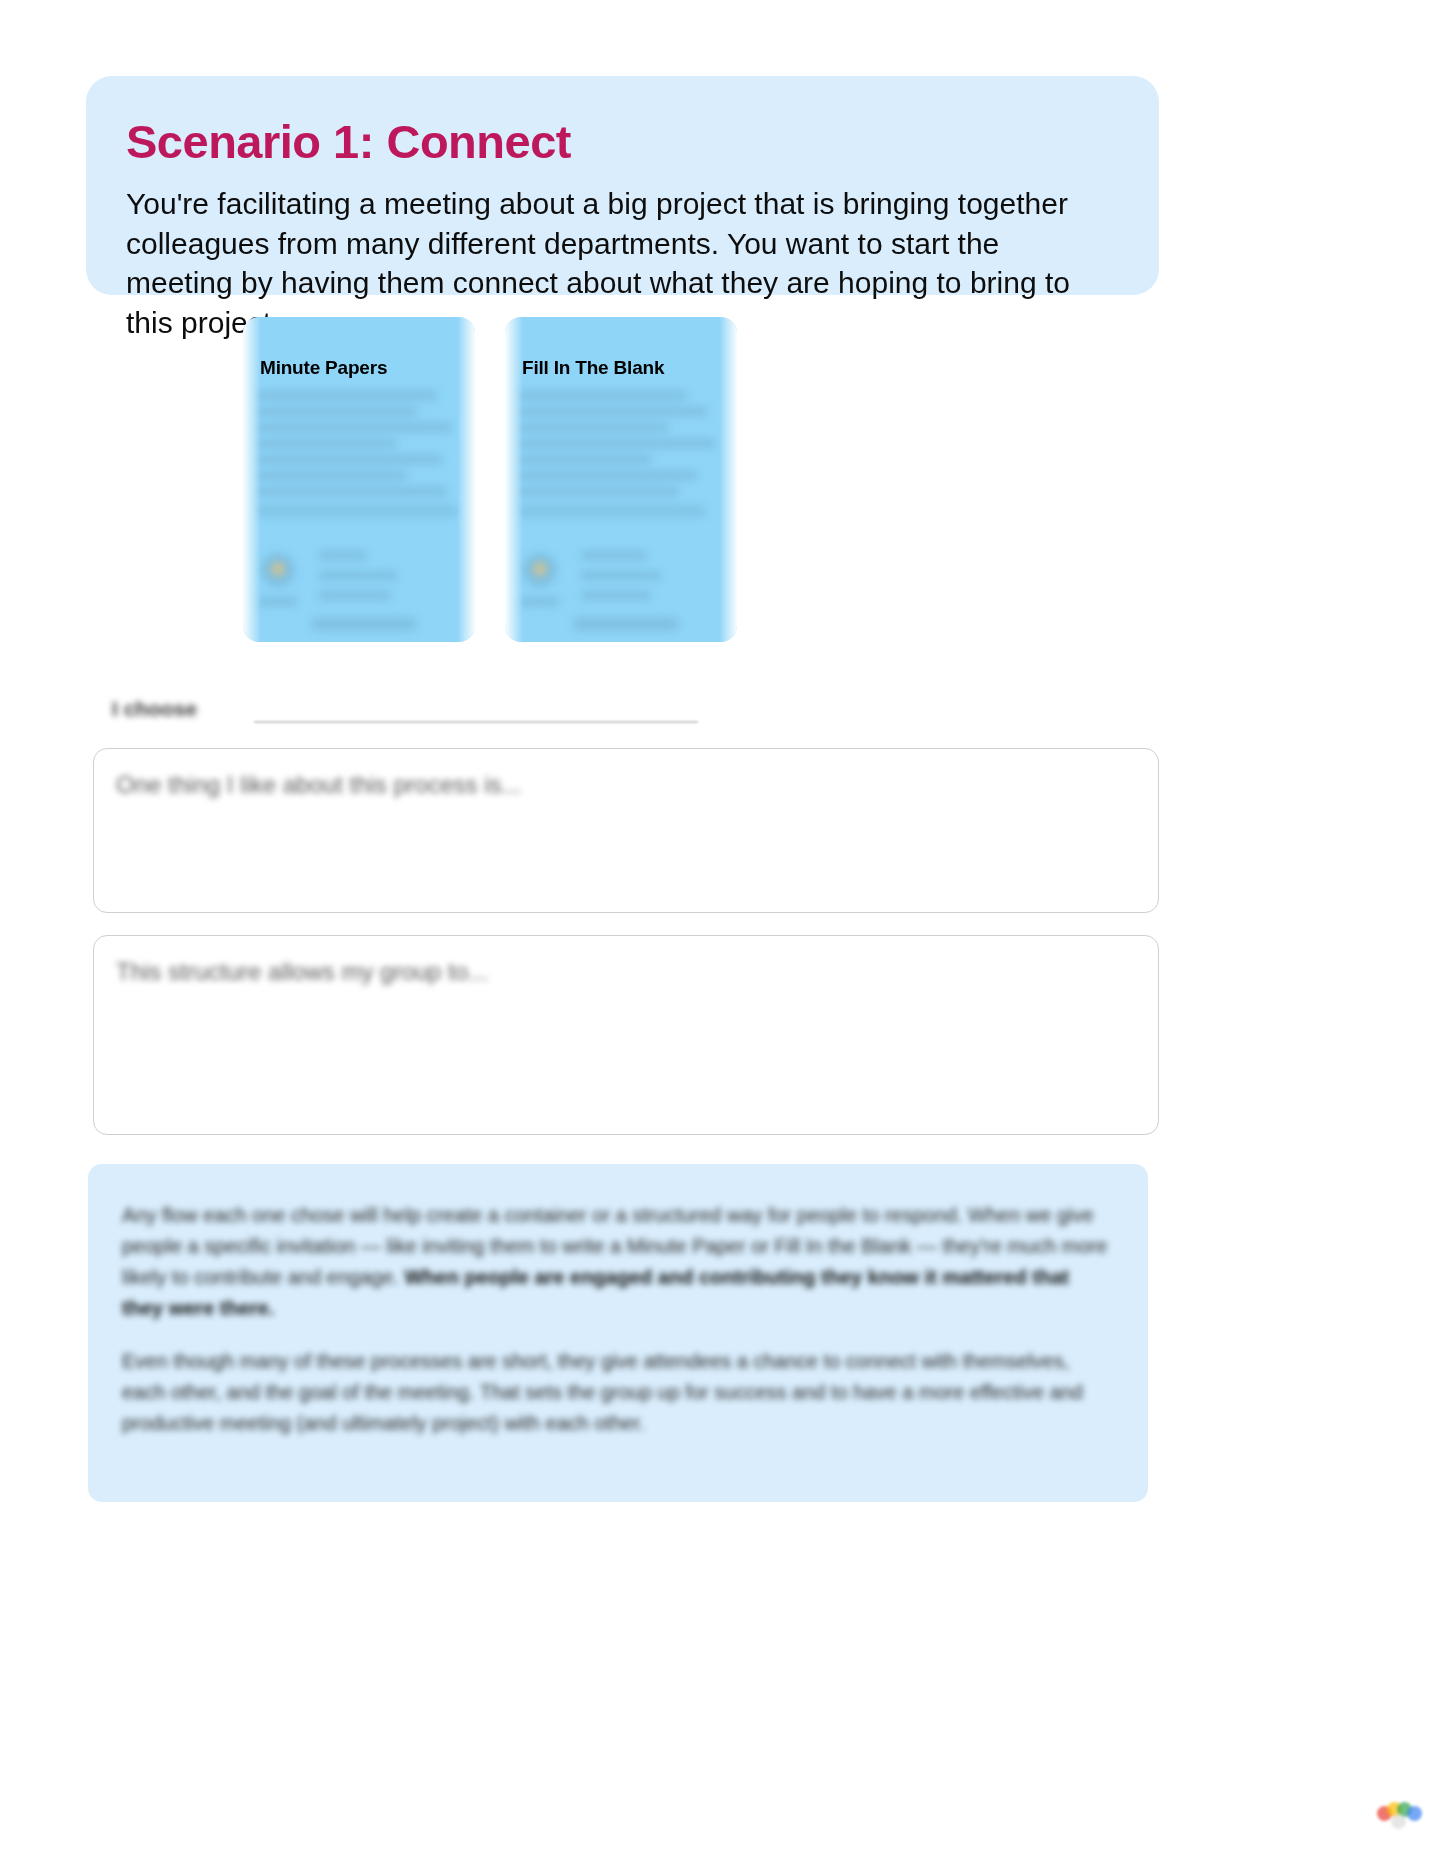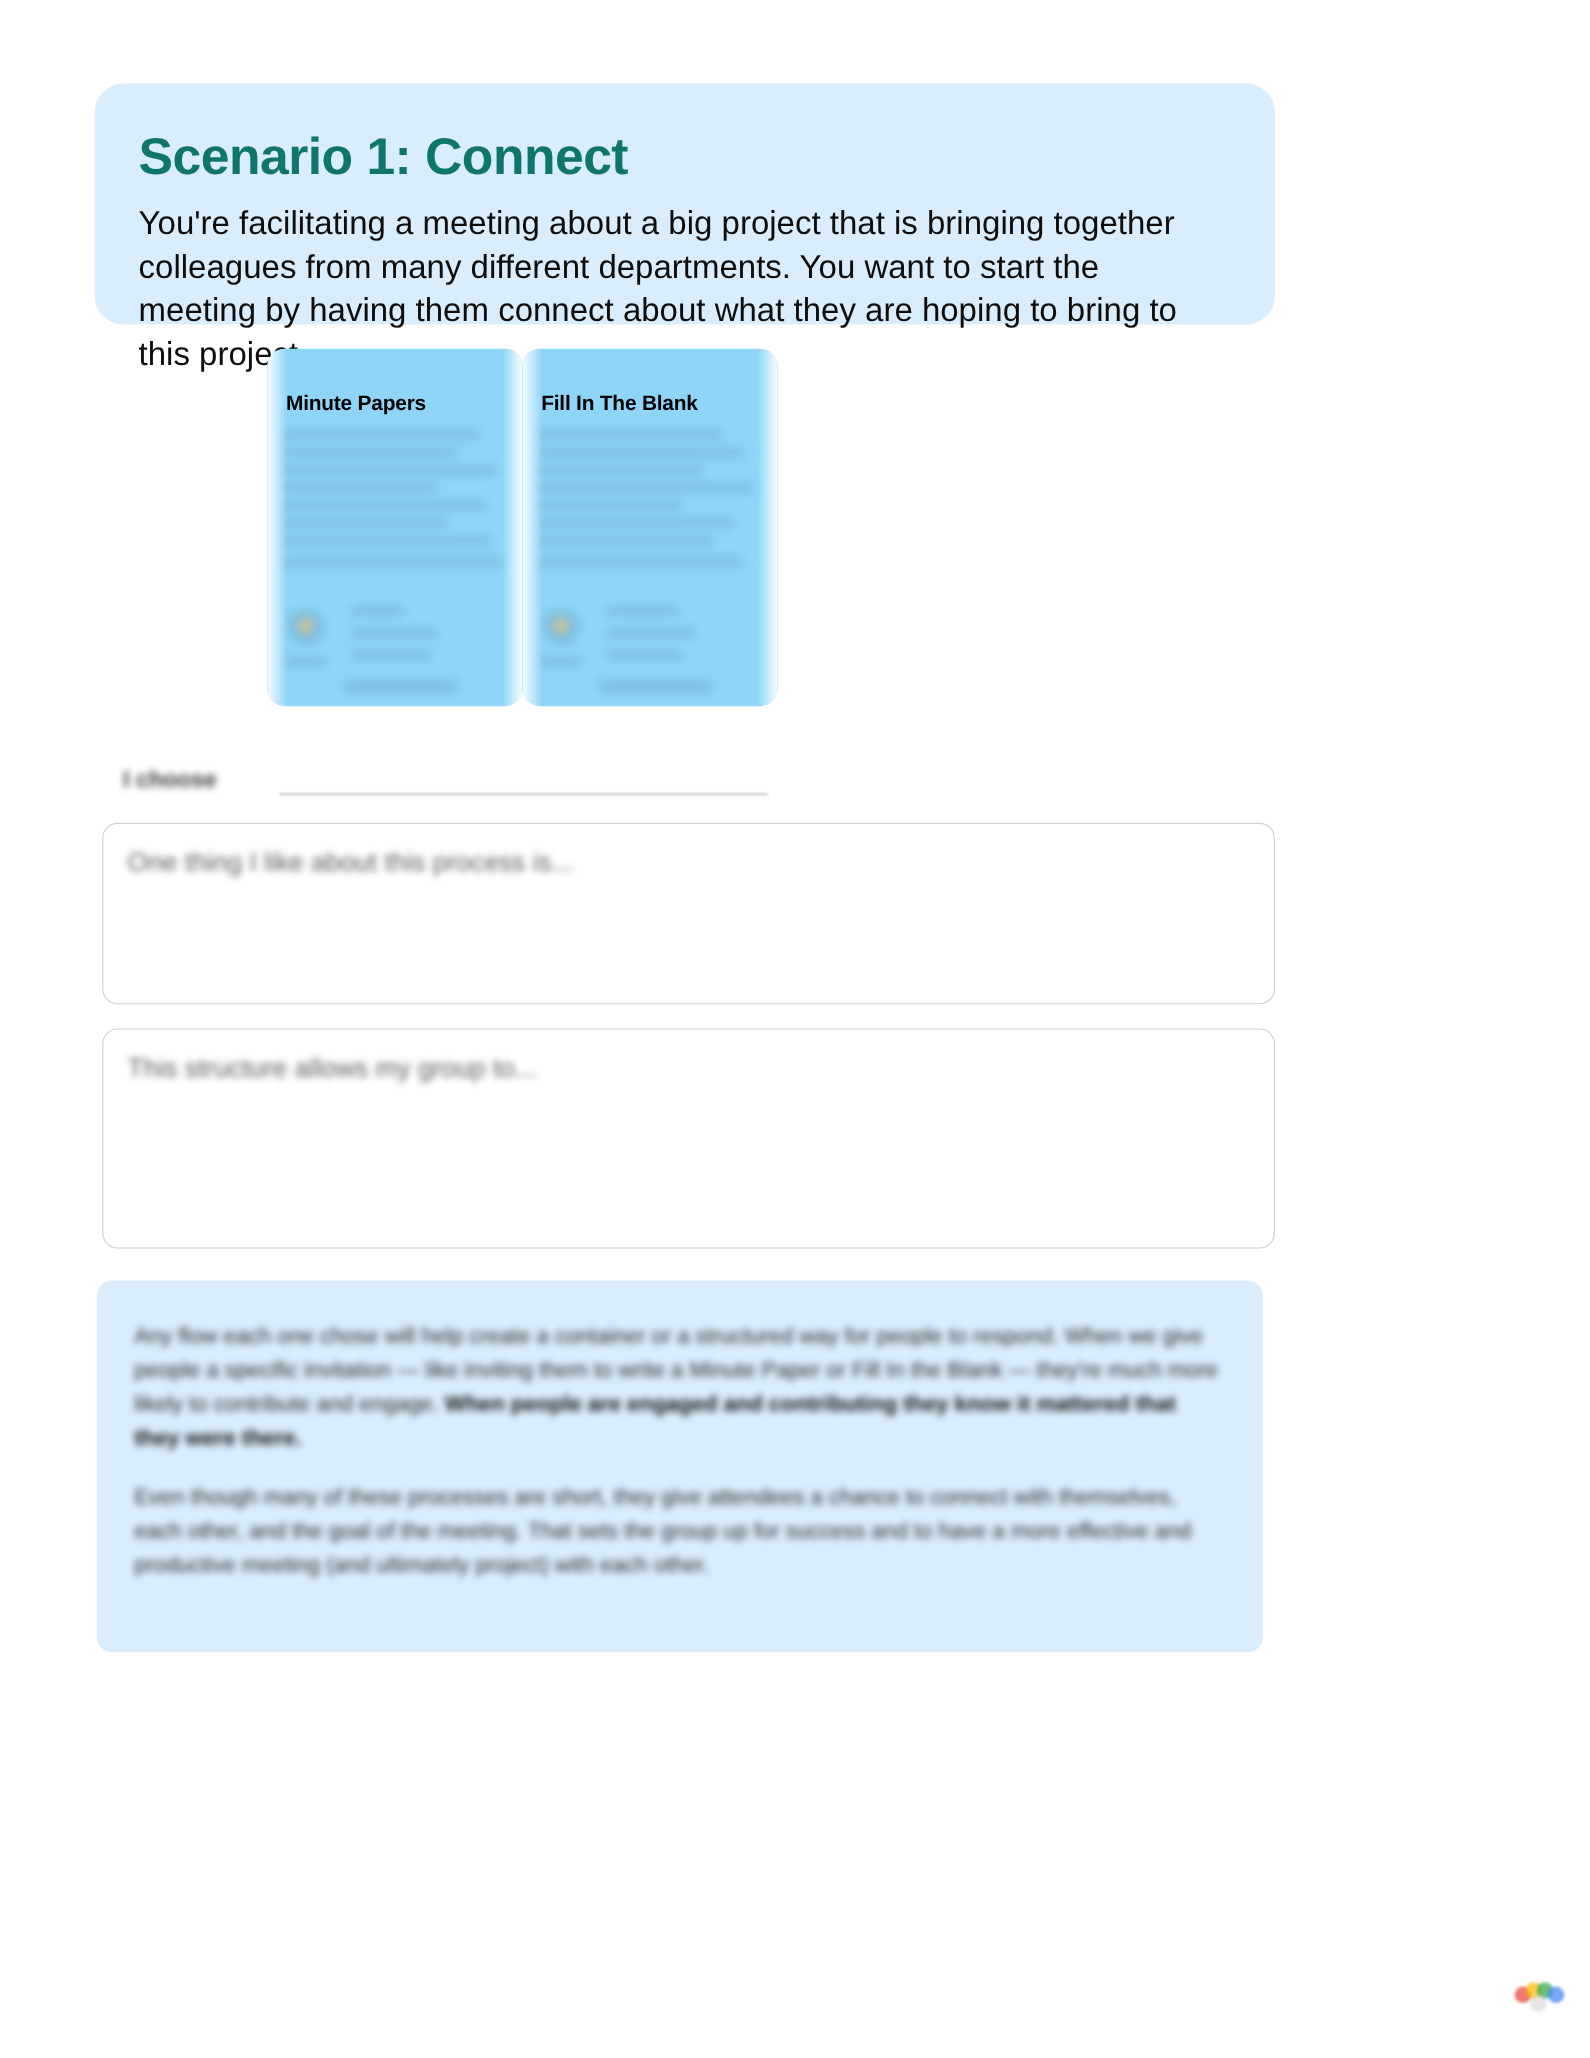--- a/index.html
+++ b/index.html
@@ -27,41 +27,42 @@
     width: 1073px;
     height: 219px;
     background: #d9edfc;
     border-radius: 26px;
     padding: 40px 40px 0 40px;
   }
 
   .scenario-title {
     font-size: 47px;
     font-weight: 700;
-    color: #0f766e;
+    color: #be185d;
     letter-spacing: -0.5px;
     line-height: 1.1;
     margin-bottom: 16px;
   }
 
   .scenario-desc {
     font-size: 30px;
     line-height: 1.33;
     color: #0d0d0d;
     max-width: 950px;
   }
 
   
   .card-row {
     position: absolute;
     left: 243px;
     top: 317px;
     width: 760px;
     height: 325px;
     display: flex;
+    gap: 30px;
   }
 
   .process-card {
     position: relative;
     width: 232px;
     height: 325px;
     background: #8ed5f8;
     border-radius: 16px;
     overflow: hidden;
   }

